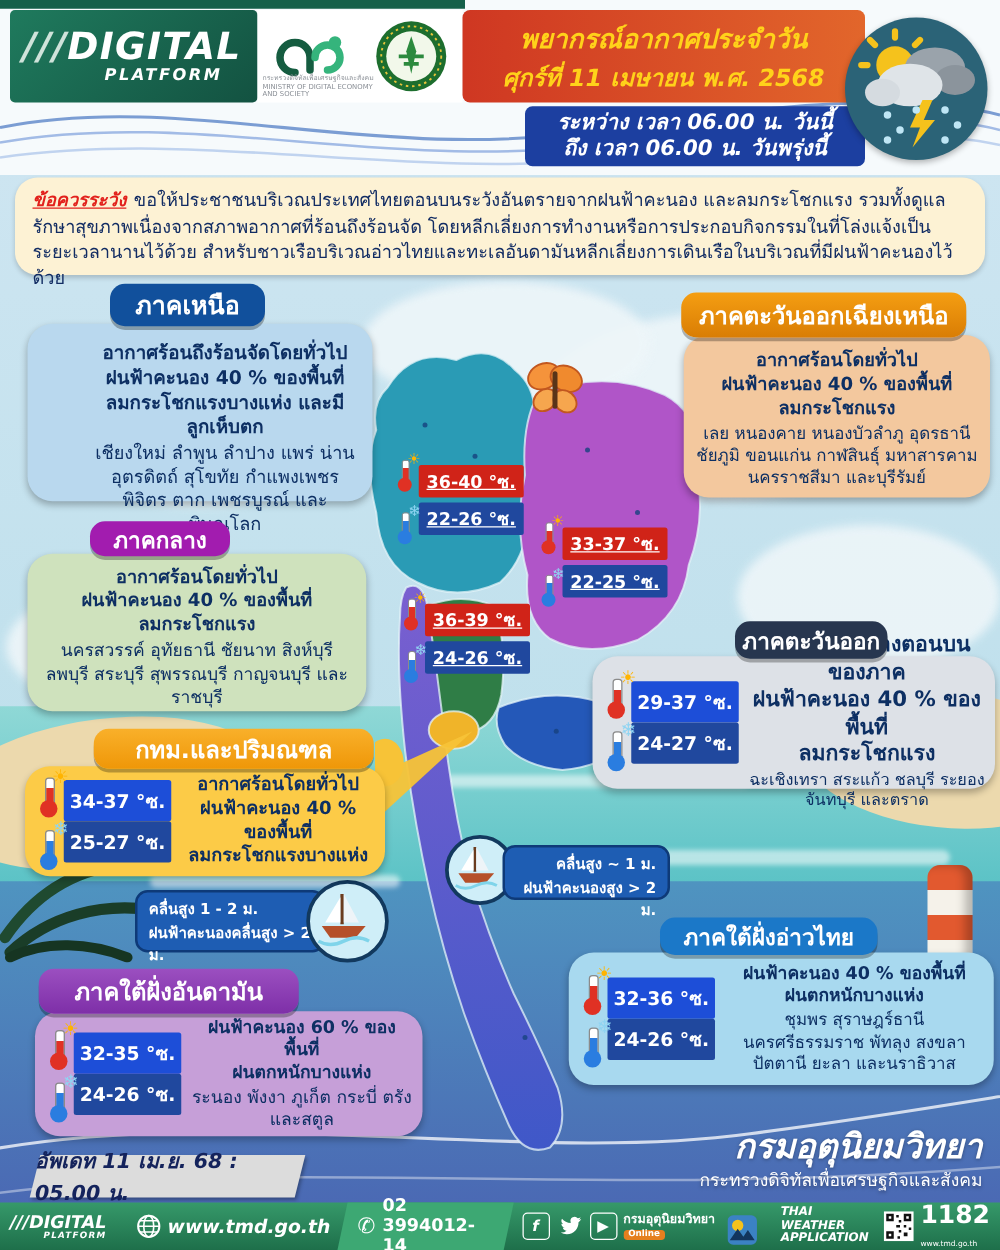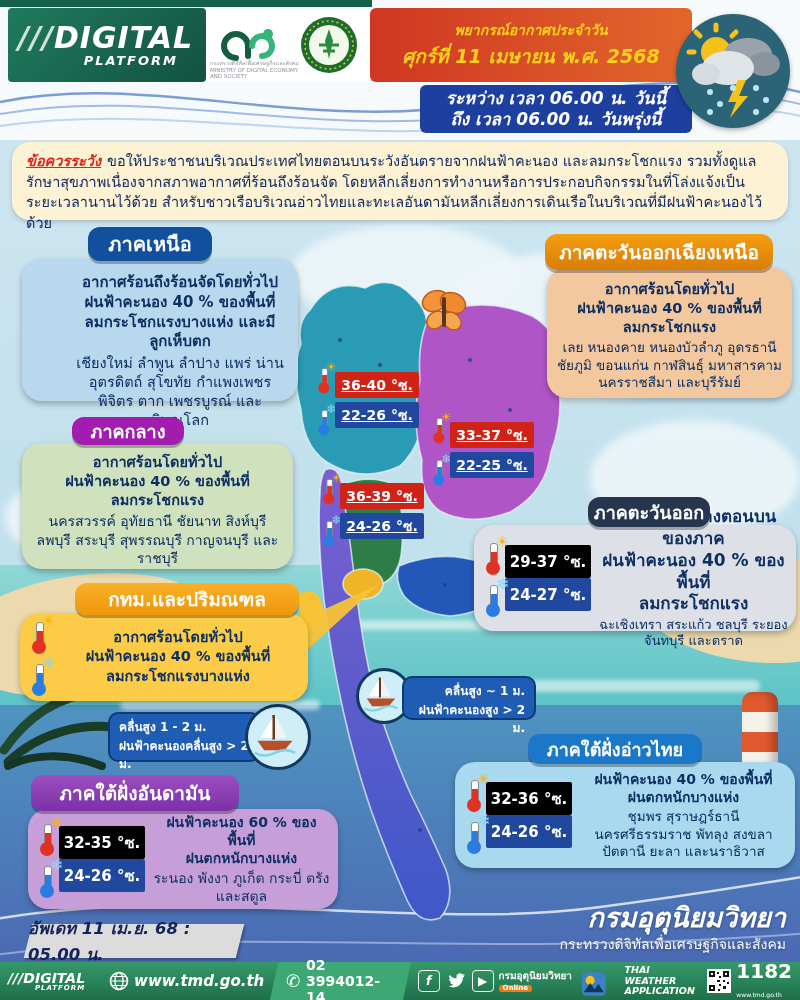--- a/index.html
+++ b/index.html
@@ -14,21 +14,21 @@
     display:flex;flex-direction:column;justify-content:center;padding-left:10px;box-sizing:border-box;}
   .logo-green .big{font-size:30px;font-weight:bold;letter-spacing:1px;line-height:1;}
   .logo-green .slash{color:#cfe3da;}
   .logo-green .small{font-size:13px;font-weight:bold;text-align:right;padding-right:28px;letter-spacing:2px;}
   .logo-white{position:absolute;left:206px;top:8px;width:164px;height:74px;background:#fff;
     display:flex;align-items:center;justify-content:space-around;padding:2px;box-sizing:border-box;}
   .ministry-txt{position:absolute;left:210px;top:60px;width:92px;color:#8a8f96;font-size:5.5px;line-height:1.2;}
   .banner-red{position:absolute;left:370px;top:8px;width:322px;height:74px;border-radius:6px;
     background:linear-gradient(90deg,#cf3722,#e2662b);display:flex;flex-direction:column;
     align-items:center;justify-content:center;color:#ffd21a;font-weight:bold;font-style:italic;z-index:6;}
-  .banner-red .l1{font-size:14px;} .banner-red .l2{font-size:19px;}
+  .banner-red .l1{font-size:21px;} .banner-red .l2{font-size:19px;}
   .banner-blue{position:absolute;left:420px;top:85px;width:272px;height:48px;border-radius:6px;
     background:#1c3fa0;display:flex;flex-direction:column;align-items:center;justify-content:center;
     color:#fff;font-weight:bold;font-style:italic;z-index:6;}
   .banner-blue div{font-size:17px;line-height:1.25;}
   .wx-circle{position:absolute;left:676px;top:14px;width:114px;height:114px;border-radius:50%;
     background:#2b6377;z-index:7;box-shadow:0 2px 5px rgba(0,0,0,.3);}
   
   .warnbox{position:absolute;left:12px;top:142px;width:776px;height:78px;background:#fdf2d4;
     border-radius:18px;padding:9px 14px;box-sizing:border-box;color:#122c63;font-size:14.5px;
     line-height:1.42;z-index:6;box-shadow:0 2px 4px rgba(0,0,0,.18);}
@@ -46,21 +46,21 @@
   .rhead{position:absolute;color:#fff;font-weight:bold;text-align:center;border-radius:12px;
     display:flex;align-items:center;justify-content:center;z-index:6;box-shadow:0 3px 0 rgba(0,0,0,.28);}
   .rbox{position:absolute;border-radius:20px;box-sizing:border-box;text-align:center;color:#0d2f63;
     z-index:5;box-shadow:0 3px 6px rgba(0,0,0,.28);padding:10px 8px 6px;}
   .fc{font-weight:bold;font-size:15px;line-height:1.32;}
   .pv{font-size:14.5px;line-height:1.3;margin-top:2px;}
   .rbox.flex{display:flex;align-items:center;gap:8px;text-align:center;padding:8px 8px;}
   .tcol{display:flex;flex-direction:column;gap:0;flex:0 0 auto;}
   .t{width:86px;height:33px;display:flex;align-items:center;justify-content:center;
     color:#fff;font-weight:bold;font-size:15px;border-radius:2px;}
-  .t.max{background:#000000;} .t.min{background:#20489e;}
+  .t.max{background:#1d4ed8;} .t.min{background:#20489e;}
   .txtcol{flex:1;}
   .temps{display:flex;align-items:center;gap:3px;flex:0 0 auto;}
   .ticons{display:flex;flex-direction:column;gap:10px;}
   .tico{position:relative;width:20px;height:32px;}
   .tico .stem{position:absolute;left:8px;top:2px;width:6px;height:22px;border-radius:3px;background:#fff;border:1px solid #8b8b8b;}
   .tico.hot .stem{background:linear-gradient(#fff 35%,#e03124 35%);}
   .tico.cold .stem{background:linear-gradient(#fff 35%,#2a7de0 35%);}
   .tico .bulb{position:absolute;left:4px;bottom:-2px;width:14px;height:14px;border-radius:50%;}
   .tico.hot .bulb{background:#e03124;} .tico.cold .bulb{background:#2a7de0;}
   .tico .mark{position:absolute;top:-6px;right:-7px;font-size:15px;line-height:1;}
@@ -276,20 +276,24 @@
             <span class="mark">☀</span>
             <span class="stem"></span>
             <span class="bulb"></span>
           </span>
         <span class="tico cold">
             <span class="mark">❄</span>
             <span class="stem"></span>
             <span class="bulb"></span>
           </span>
       </div>
+      <div class="tcol">
+        <div class="t max">34-37 °ซ.</div>
+        <div class="t min">25-27 °ซ.</div>
+      </div>
     </div>
     <div class="txtcol fc" style="font-size:14.5px;">
       <div>อากาศร้อนโดยทั่วไป</div>
       <div>ฝนฟ้าคะนอง 40 % ของพื้นที่</div>
       <div>ลมกระโชกแรงบางแห่ง</div>
     </div>
   </div>
 
   <div class="rhead" style="left:588px;top:497px;width:122px;height:30px;background:#27364f;font-size:18px;">ภาคตะวันออก</div>
   <div class="rbox flex" style="left:474px;top:525px;width:322px;height:106px;background:#dde1e7;">

